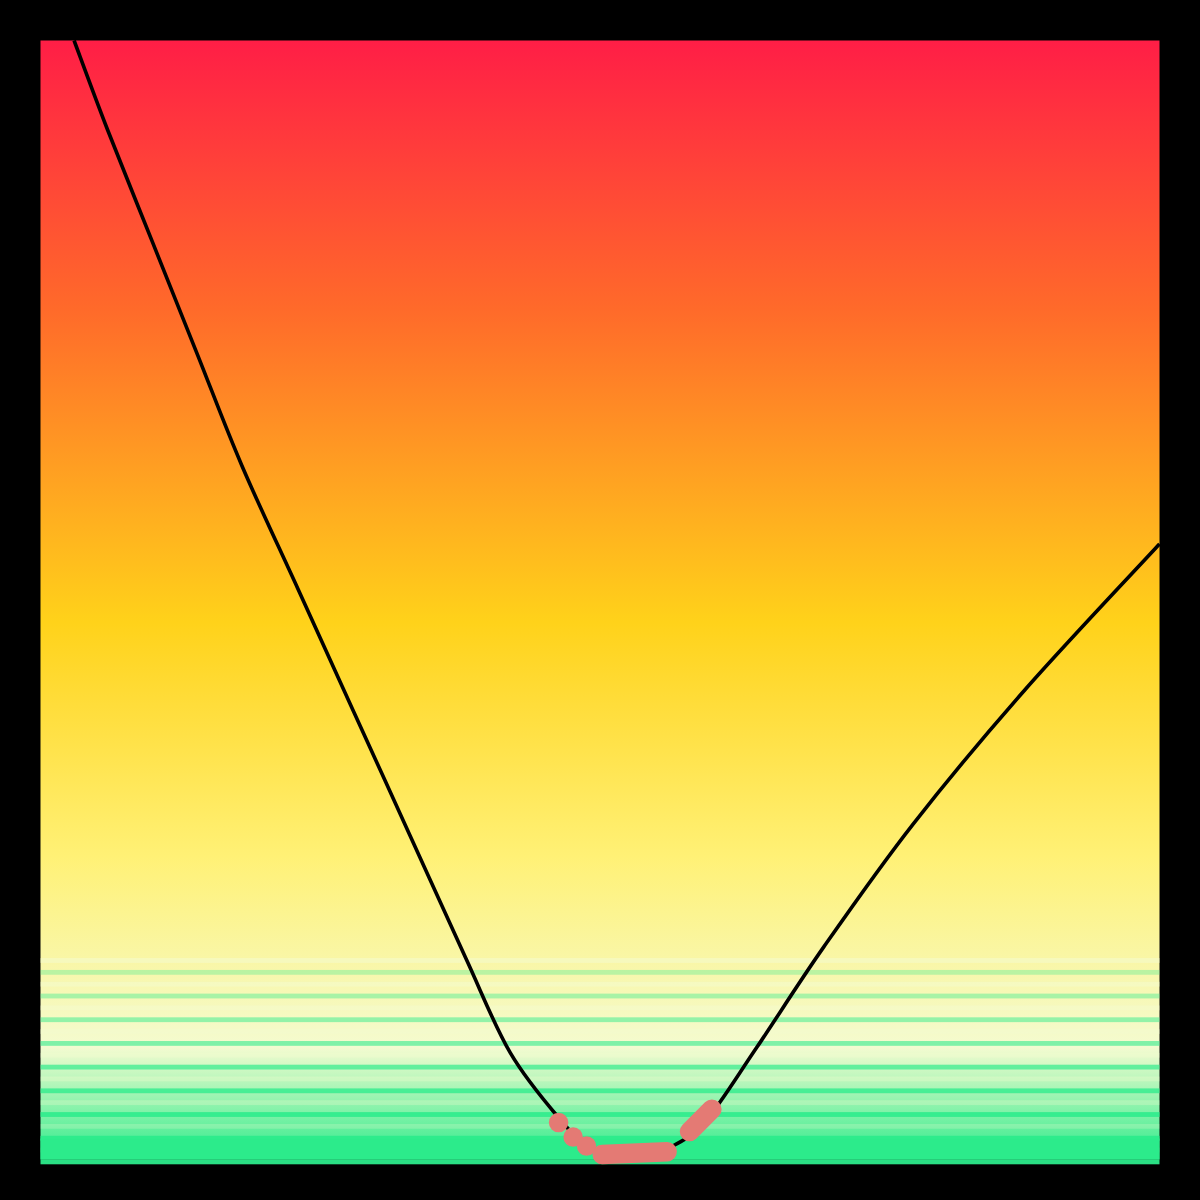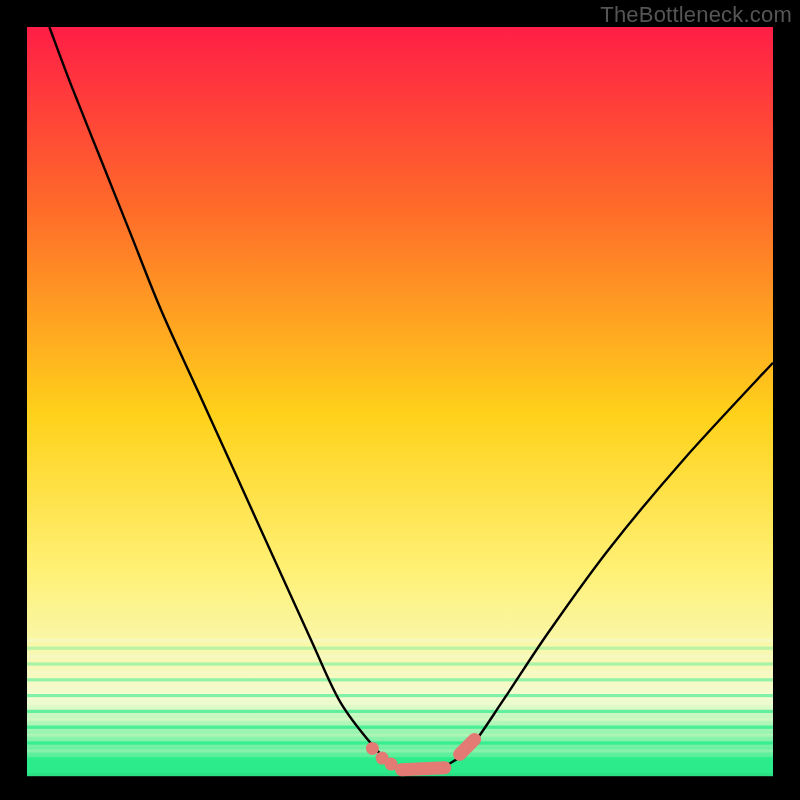--- a/index.html
+++ b/index.html
@@ -70,14 +70,13 @@
       </g>
     <path id="curve" fill="none" stroke-width="2.4" stroke="#000000" d="M 49.379999999999995 27 C 53.10999999999999 36.94666666666666, 63.05666666666666 64.29999999999994, 71.75999999999999 86.67999999999995 C 80.46333333333332 109.05999999999996, 91.65333333333334 136.4133333333334, 101.60000000000001 161.2800000000001 C 111.54666666666668 186.14666666666676, 121.49333333333334 211.01333333333335, 131.44 235.88 C 141.38666666666666 260.74666666666667, 150.09 284.37, 161.28 310.48 C 172.47 336.59000000000003, 186.14666666666668 365.1866666666667, 198.58 392.54 C 211.01333333333335 419.8933333333333, 223.4466666666667 447.2466666666666, 235.88000000000002 474.59999999999997 C 248.31333333333336 501.9533333333333, 260.74666666666667 529.3066666666667, 273.18 556.6600000000001 C 285.61333333333334 584.0133333333334, 299.29 614.475, 310.48 638.72 C 321.67 662.965, 329.75166666666667 684.1016666666667, 340.32 702.13 C 350.8883333333333 720.1583333333333, 365.1866666666667 736.5703333333333, 373.89000000000004 746.89 C 382.59333333333336 757.2096666666666, 386.3233333333334 760.1936666666667, 392.54 764.048 C 398.75666666666666 767.9023333333333, 404.97333333333336 769.0213333333334, 411.19 770.016 C 417.40666666666664 771.0106666666666, 423.6233333333334 771.0106666666666, 429.84000000000003 770.016 C 436.0566666666667 769.0213333333334, 441.65166666666664 767.9023333333333, 448.48999999999995 764.048 C 455.32833333333326 760.1936666666667, 461.545 757.8313333333333, 470.87 746.89 C 480.195 735.9486666666667, 491.385 717.6716666666666, 504.44 698.4 C 517.495 679.1283333333333, 531.7933333333333 656.1266666666667, 549.1999999999999 631.26 C 566.6066666666666 606.3933333333333, 586.5 577.7966666666667, 608.88 549.2 C 631.26 520.6033333333334, 656.1266666666667 490.7633333333333, 683.48 459.68 C 710.8333333333334 428.5966666666667, 758.08 378.86333333333334, 773 362.7"></path>
     <g id="markers">
         <circle cx="372.39799999999997" cy="748.382" r="6.5" fill="#E47A74"></circle>
         <circle cx="382.096" cy="758.08" r="6.5" fill="#E47A74"></circle>
         <circle cx="391.048" cy="764.048" r="6.5" fill="#E47A74"></circle>
         <line x1="401.492" y1="769.643" x2="444.76000000000005" y2="767.778" stroke="#E47A74" stroke-width="13" stroke-linecap="round"></line>
         <line x1="459.67999999999995" y1="754.35" x2="474.59999999999997" y2="739.43" stroke="#E47A74" stroke-width="13" stroke-linecap="round"></line>
       </g>
   </svg>
-  <div class="watermark">TheBottleneck.com</div>
 </div>
 
 </body></html>

